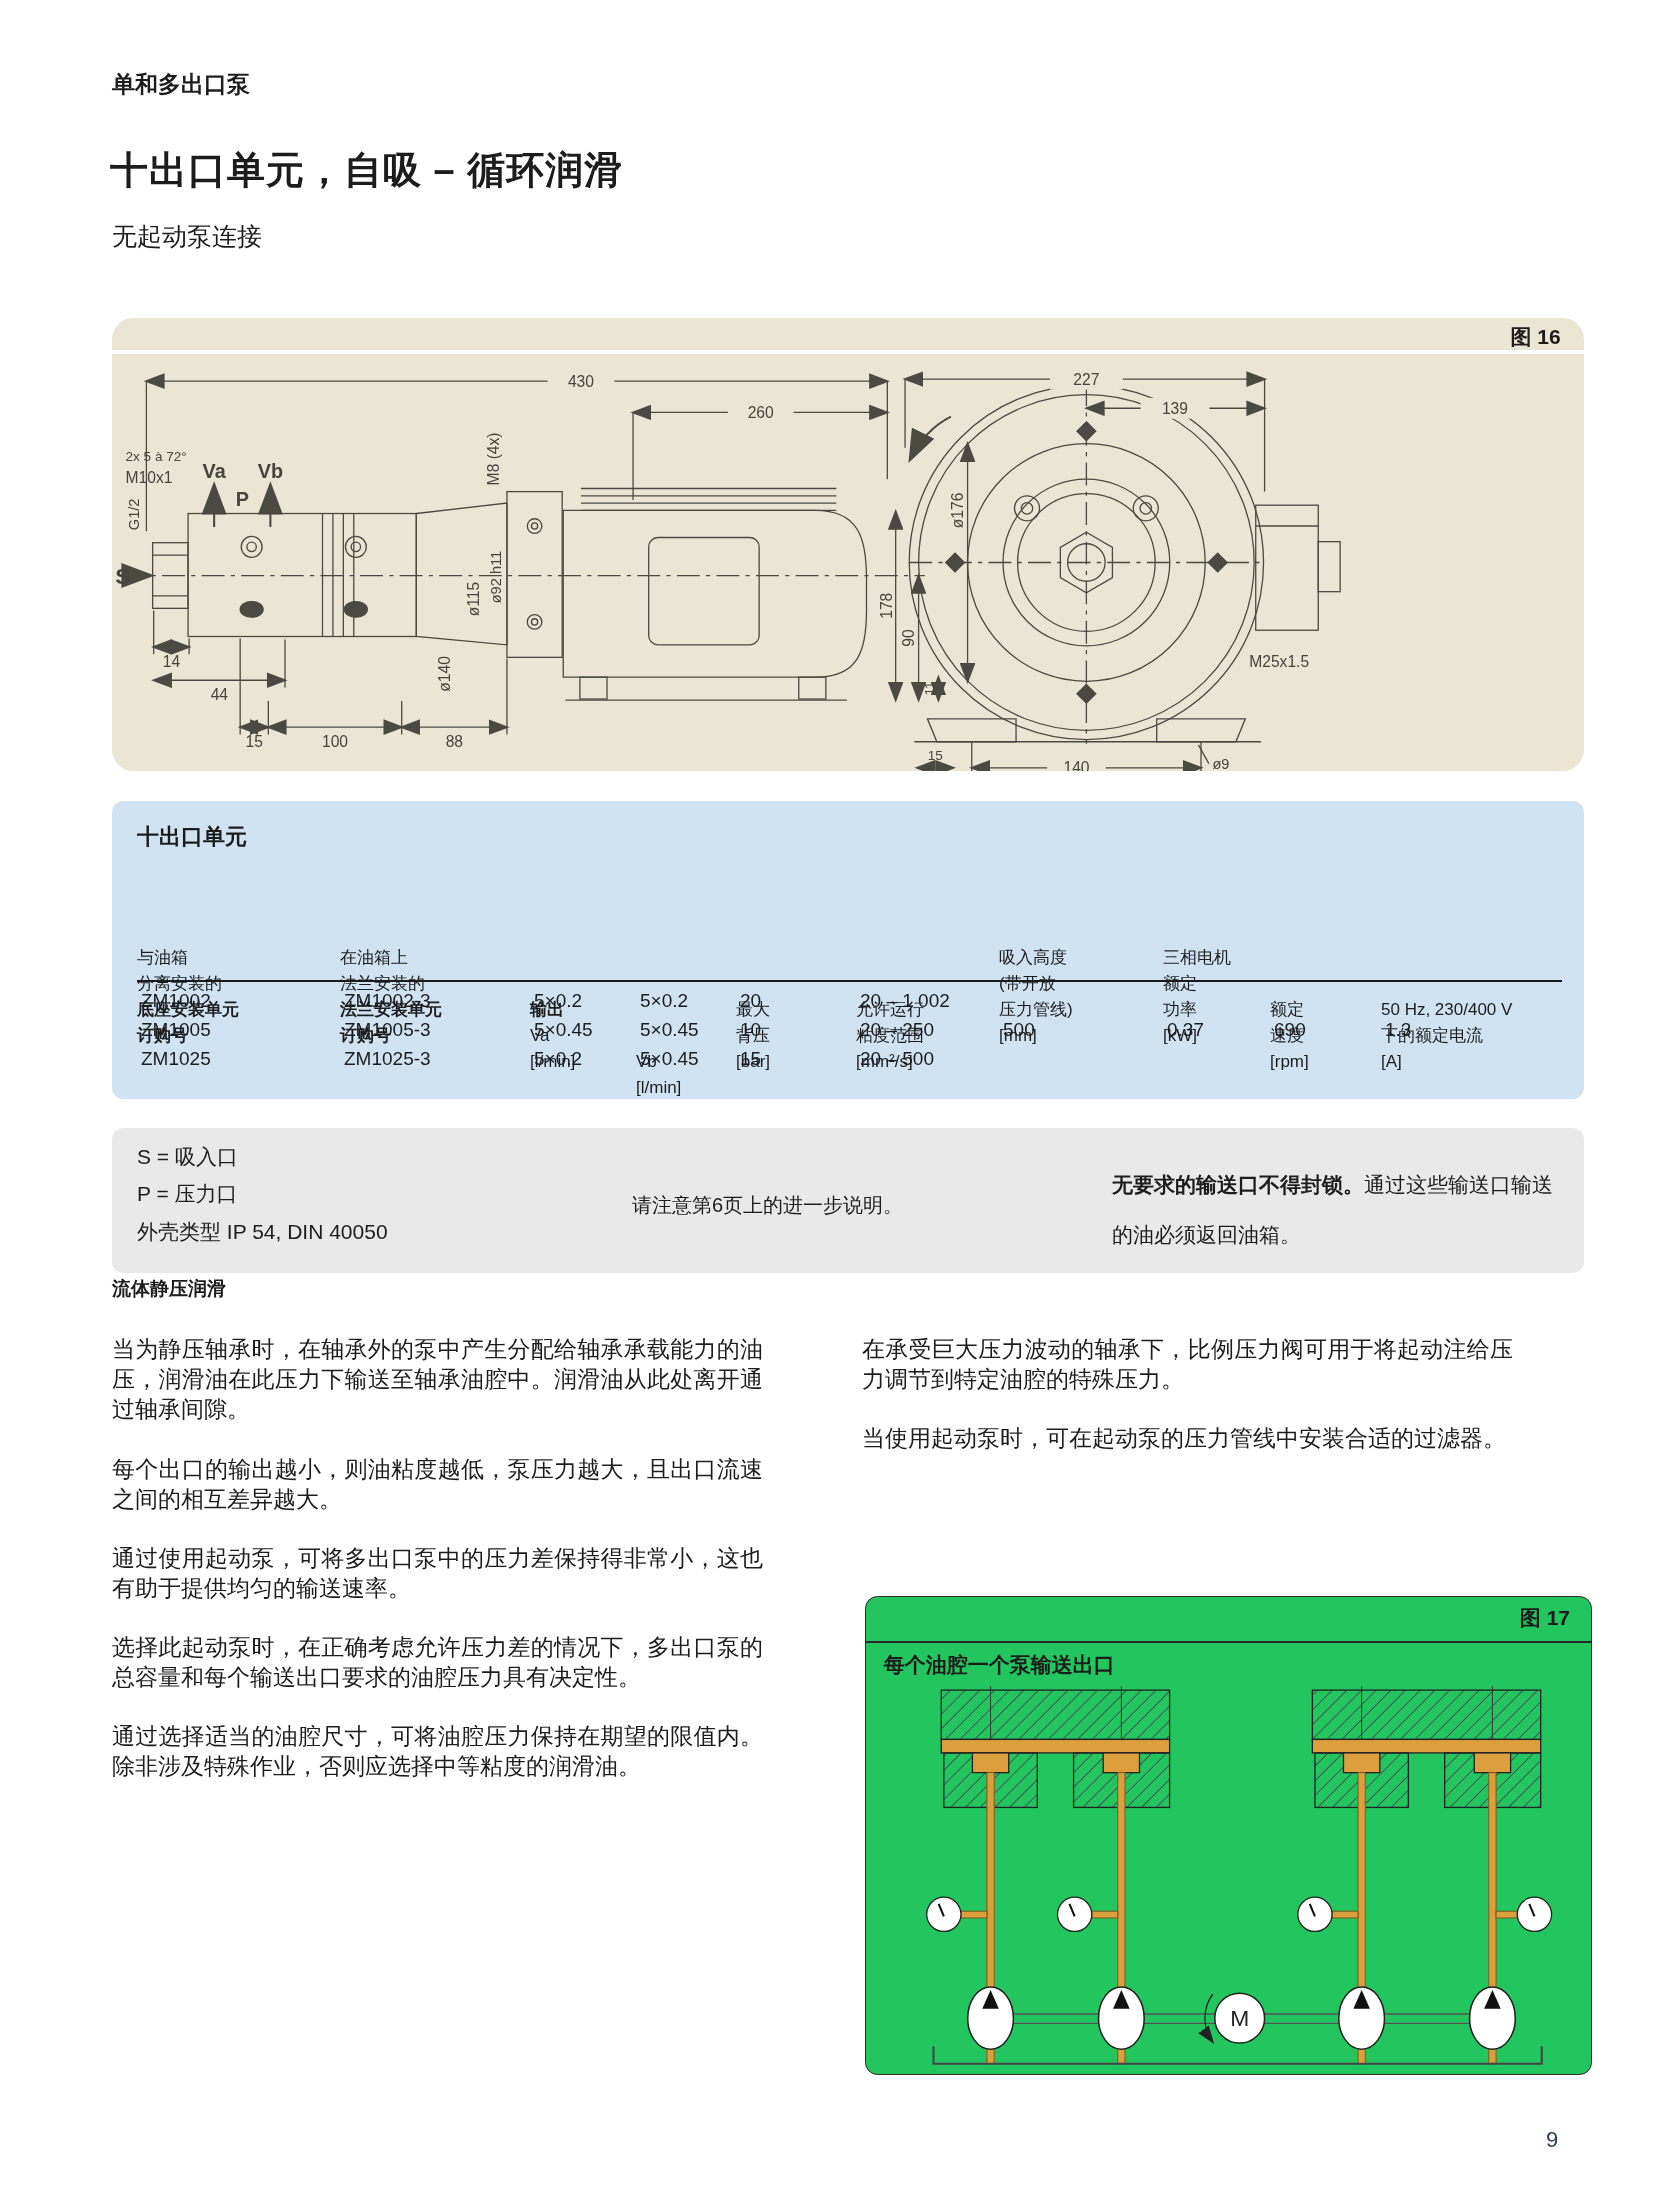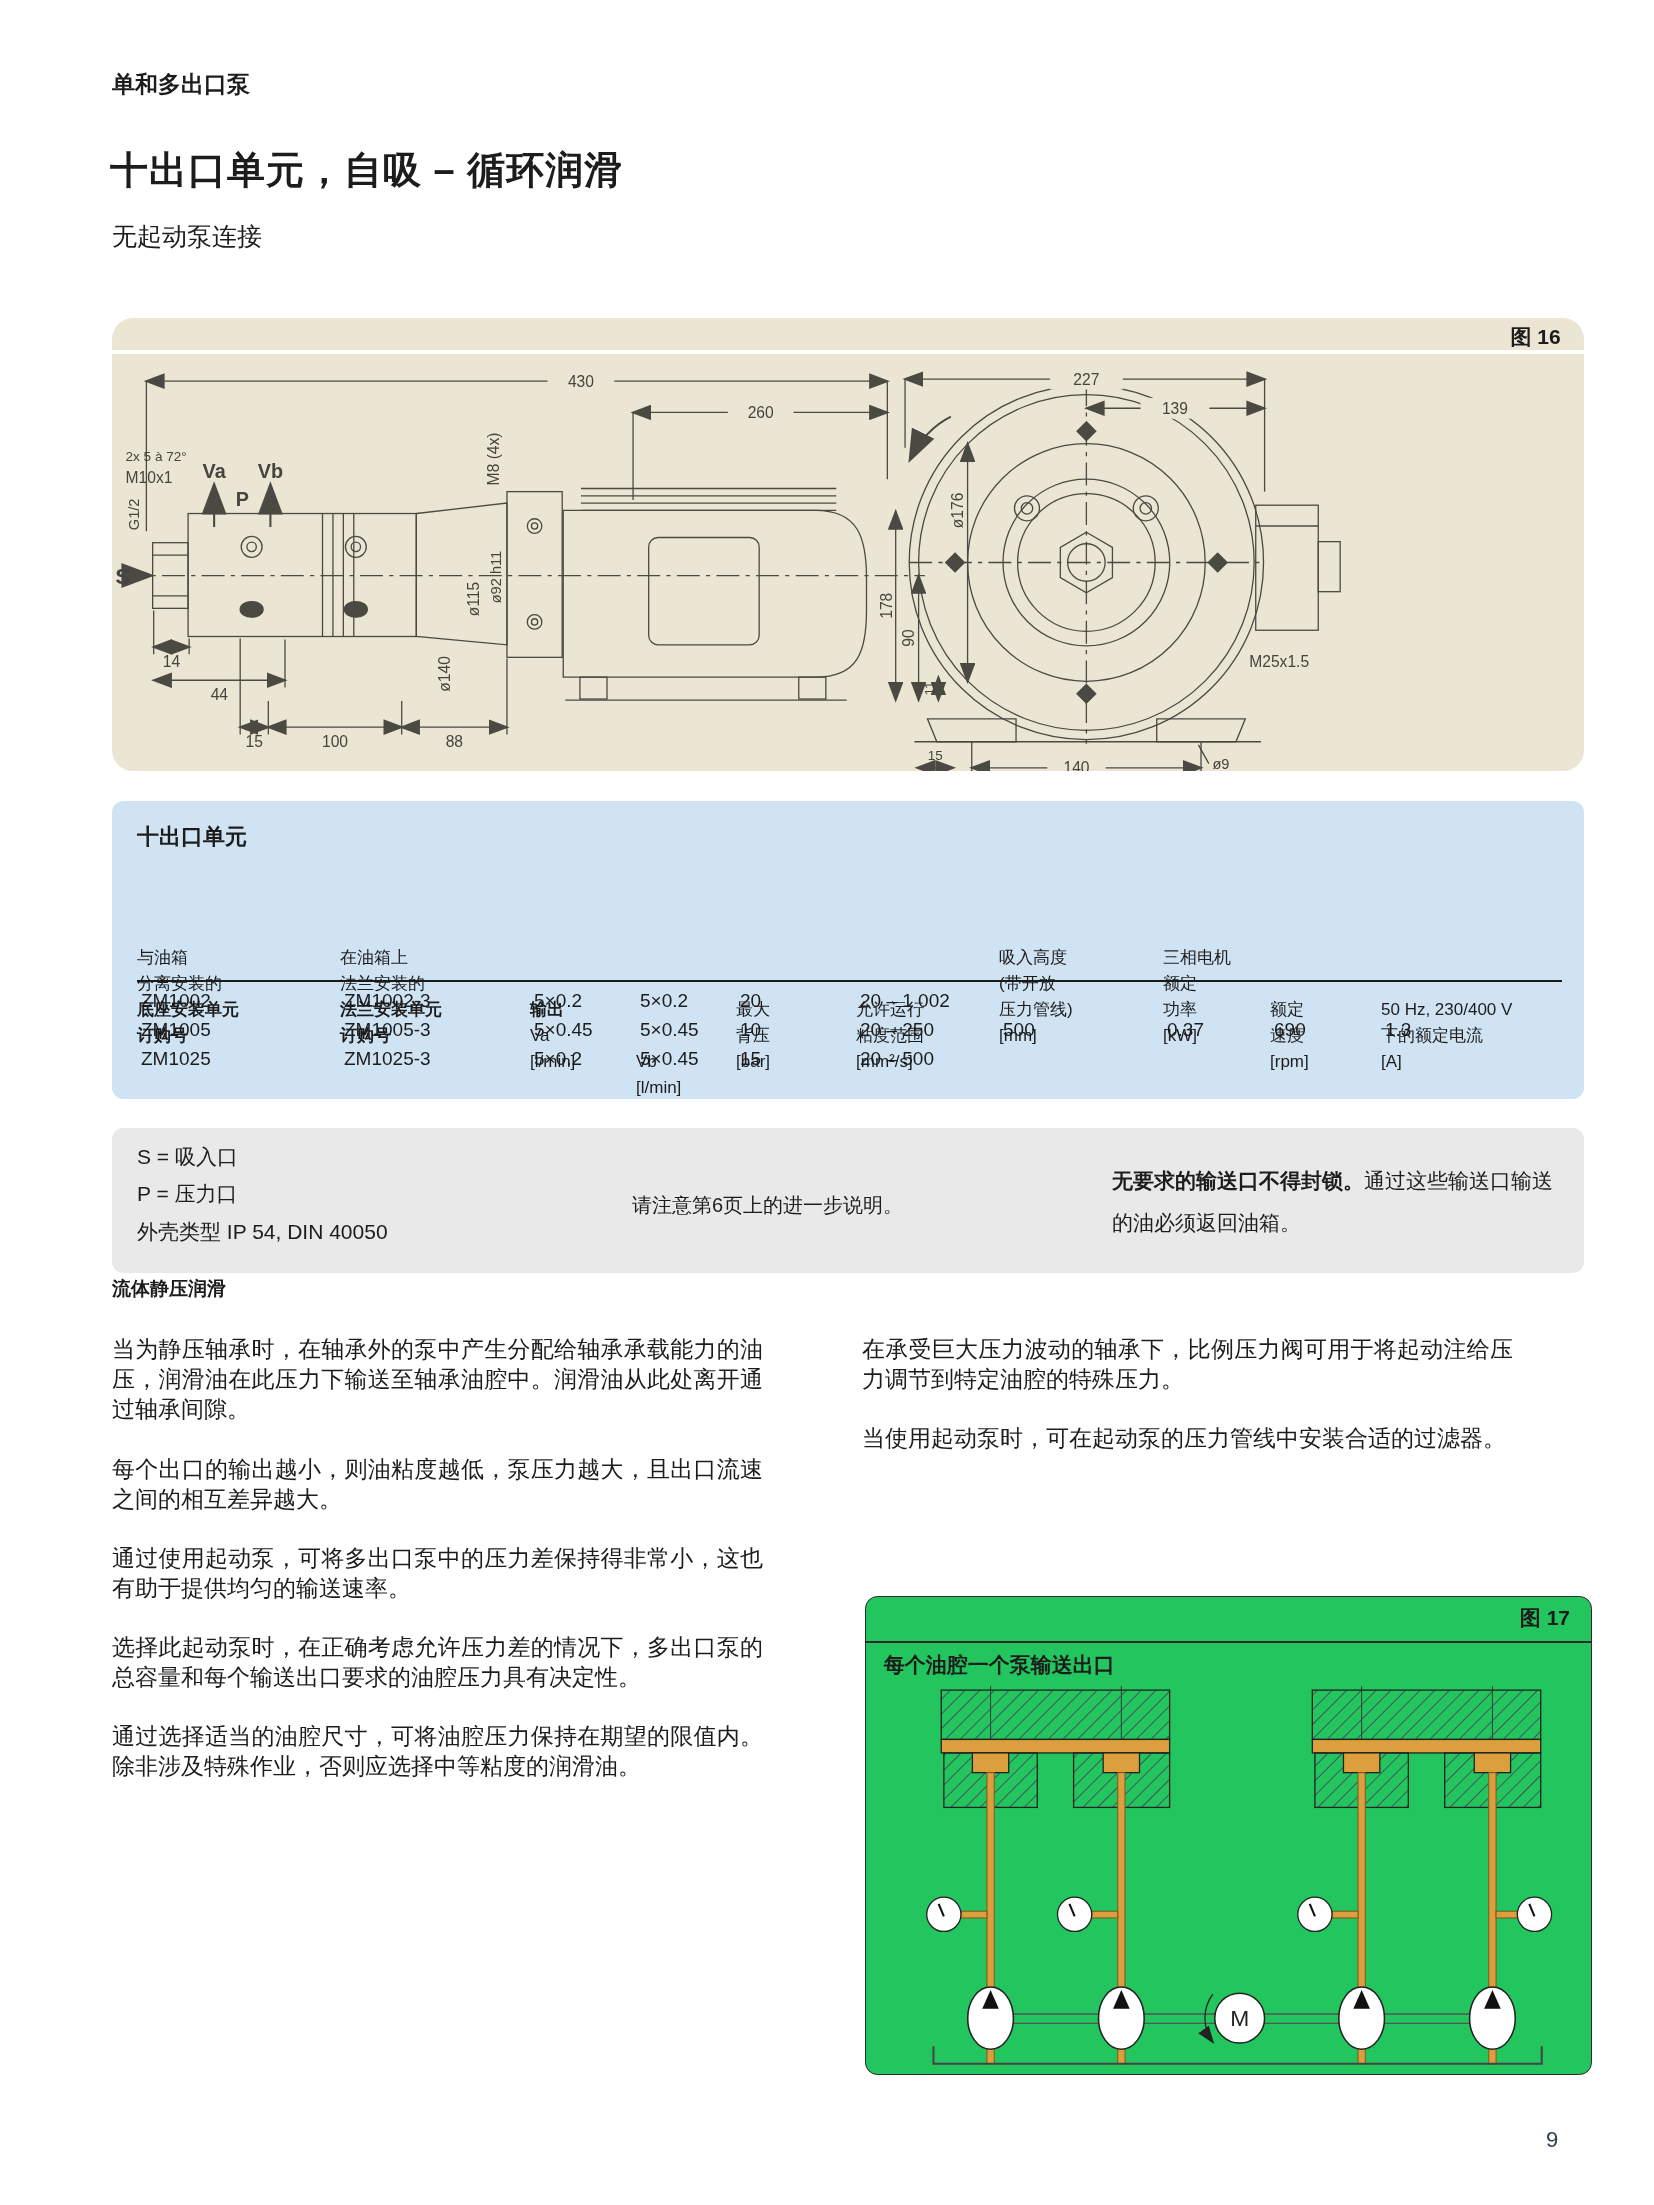--- a/index.html
+++ b/index.html
@@ -20,21 +20,21 @@
   .spec-title{position:absolute;left:25px;top:21px;font-size:22px;font-weight:bold;}
   #thead{position:absolute;left:0;top:0;height:176px;width:100%;}
   .tcol{position:absolute;bottom:-176px;transform:translateY(-100%);font-size:17px;line-height:26px;white-space:nowrap;}
   .tcol .b{font-weight:bold;}
   .trule{position:absolute;left:25px;top:179px;width:1425px;height:1.6px;background:#1a1a1a;}
   .trow{position:absolute;left:4px;width:100%;height:29px;padding-left:20px;}
   .tcell{position:absolute;top:0;font-size:19px;white-space:nowrap;}
   
   .notes{left:112px;top:1128px;width:1472px;height:145px;background:#e9e9e9;border-radius:11.5px;font-size:21px;}
   .note-line{position:absolute;white-space:nowrap;}
-  .note-right{position:absolute;left:1000px;top:32px;width:448px;font-size:21px;line-height:42px;}
+  .note-right{position:absolute;left:1000px;top:32px;width:448px;font-size:21px;line-height:50px;}
   .note-right b{font-weight:bold;}
   
   .sect-head{left:112px;top:1276px;font-size:19px;font-weight:bold;}
   .para{position:absolute;font-size:23px;line-height:30px;text-align:justify;}
   .pl{left:112px;width:651px;}
   .pr{left:862px;width:651px;}
   .nowrap{white-space:nowrap;width:729px;}
   
   .fig17{left:865px;top:1596px;width:727px;height:479px;background:#22c55e;border:1.6px solid #2a2a2a;border-radius:12.5px;box-sizing:border-box;}
   .fig17-label{position:absolute;right:21px;top:7.3px;font-size:21px;font-weight:bold;}

